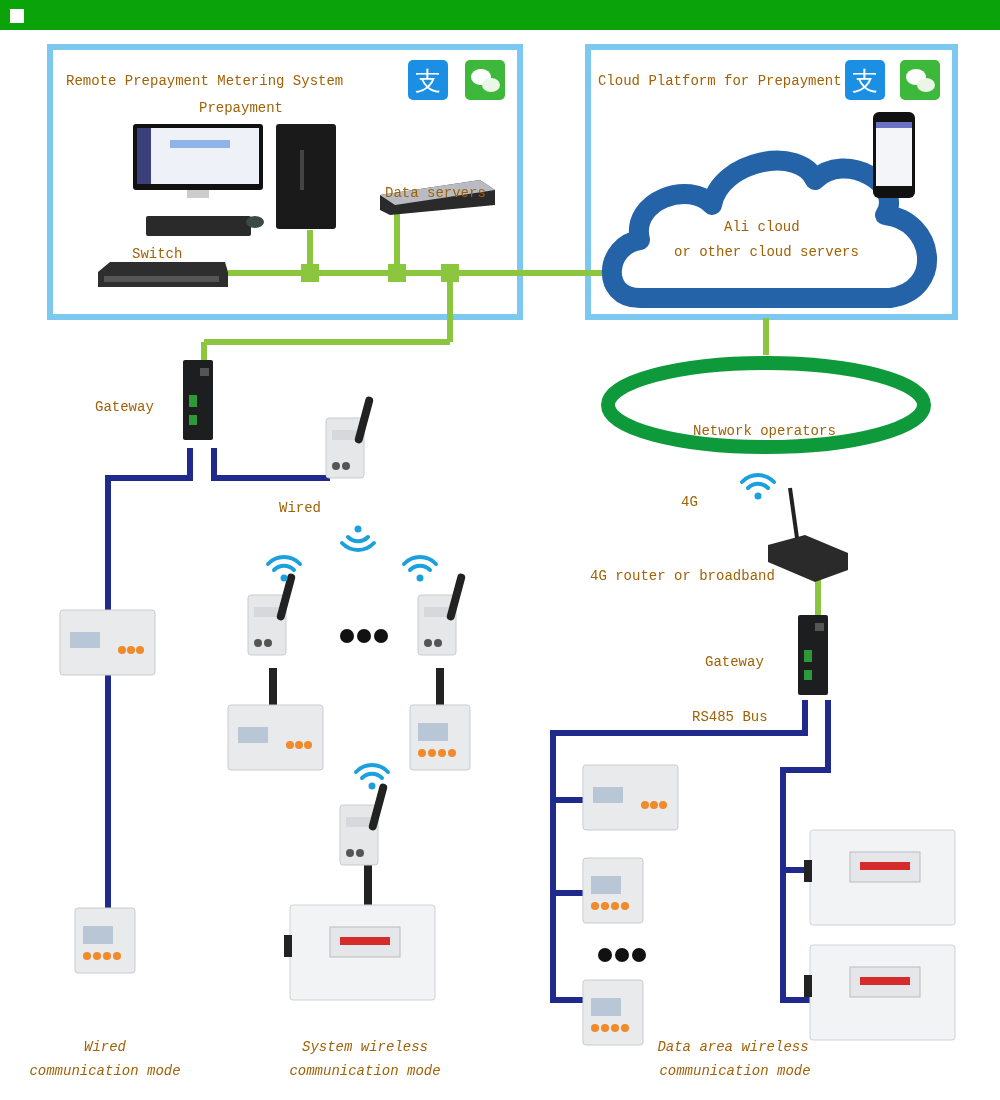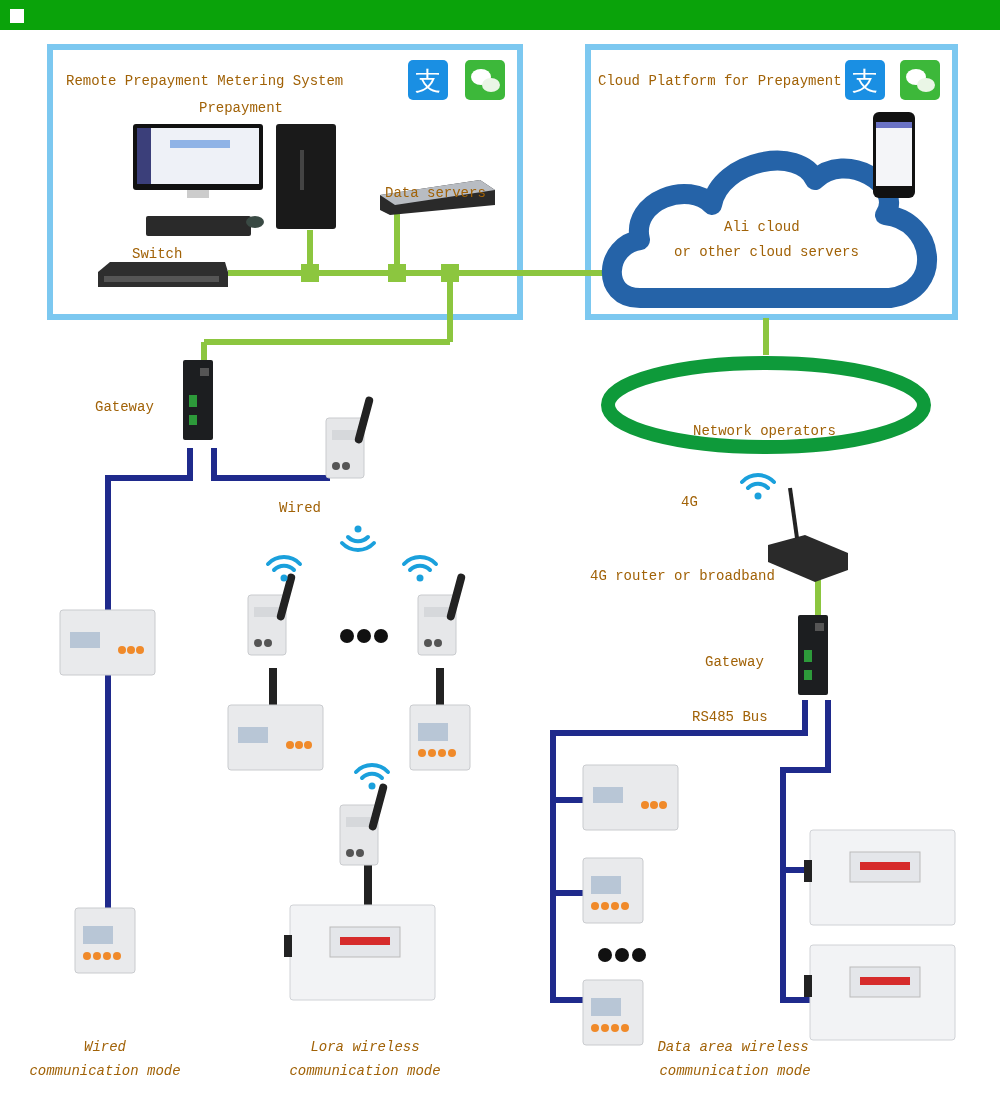--- a/index.html
+++ b/index.html
@@ -191,16 +191,16 @@
 <div class="lbl" style="left:95px;top:399px;">Gateway</div>
 <div class="lbl" style="left:279px;top:500px;">Wired</div>
 <div class="lbl" style="left:693px;top:397px;margin-top:26px;">Network operators</div>
 <div class="lbl" style="left:681px;top:494px;">4G</div>
 <div class="lbl" style="left:590px;top:568px;">4G router or broadband</div>
 <div class="lbl" style="left:705px;top:654px;">Gateway</div>
 <div class="lbl" style="left:692px;top:709px;">RS485 Bus</div>
 
 <div class="lbl c" style="left:20px;top:1039px;width:170px;">Wired</div>
 <div class="lbl c" style="left:20px;top:1063px;width:170px;">communication mode</div>
-<div class="lbl c" style="left:280px;top:1039px;width:170px;">Lora wireless</div>
+<div class="lbl c" style="left:280px;top:1039px;width:170px;">System wireless</div>
 <div class="lbl c" style="left:280px;top:1063px;width:170px;">communication mode</div>
 <div class="lbl c" style="left:643px;top:1039px;width:180px;">Data area wireless</div>
 <div class="lbl c" style="left:645px;top:1063px;width:180px;">communication mode</div>
 
 </body></html>

